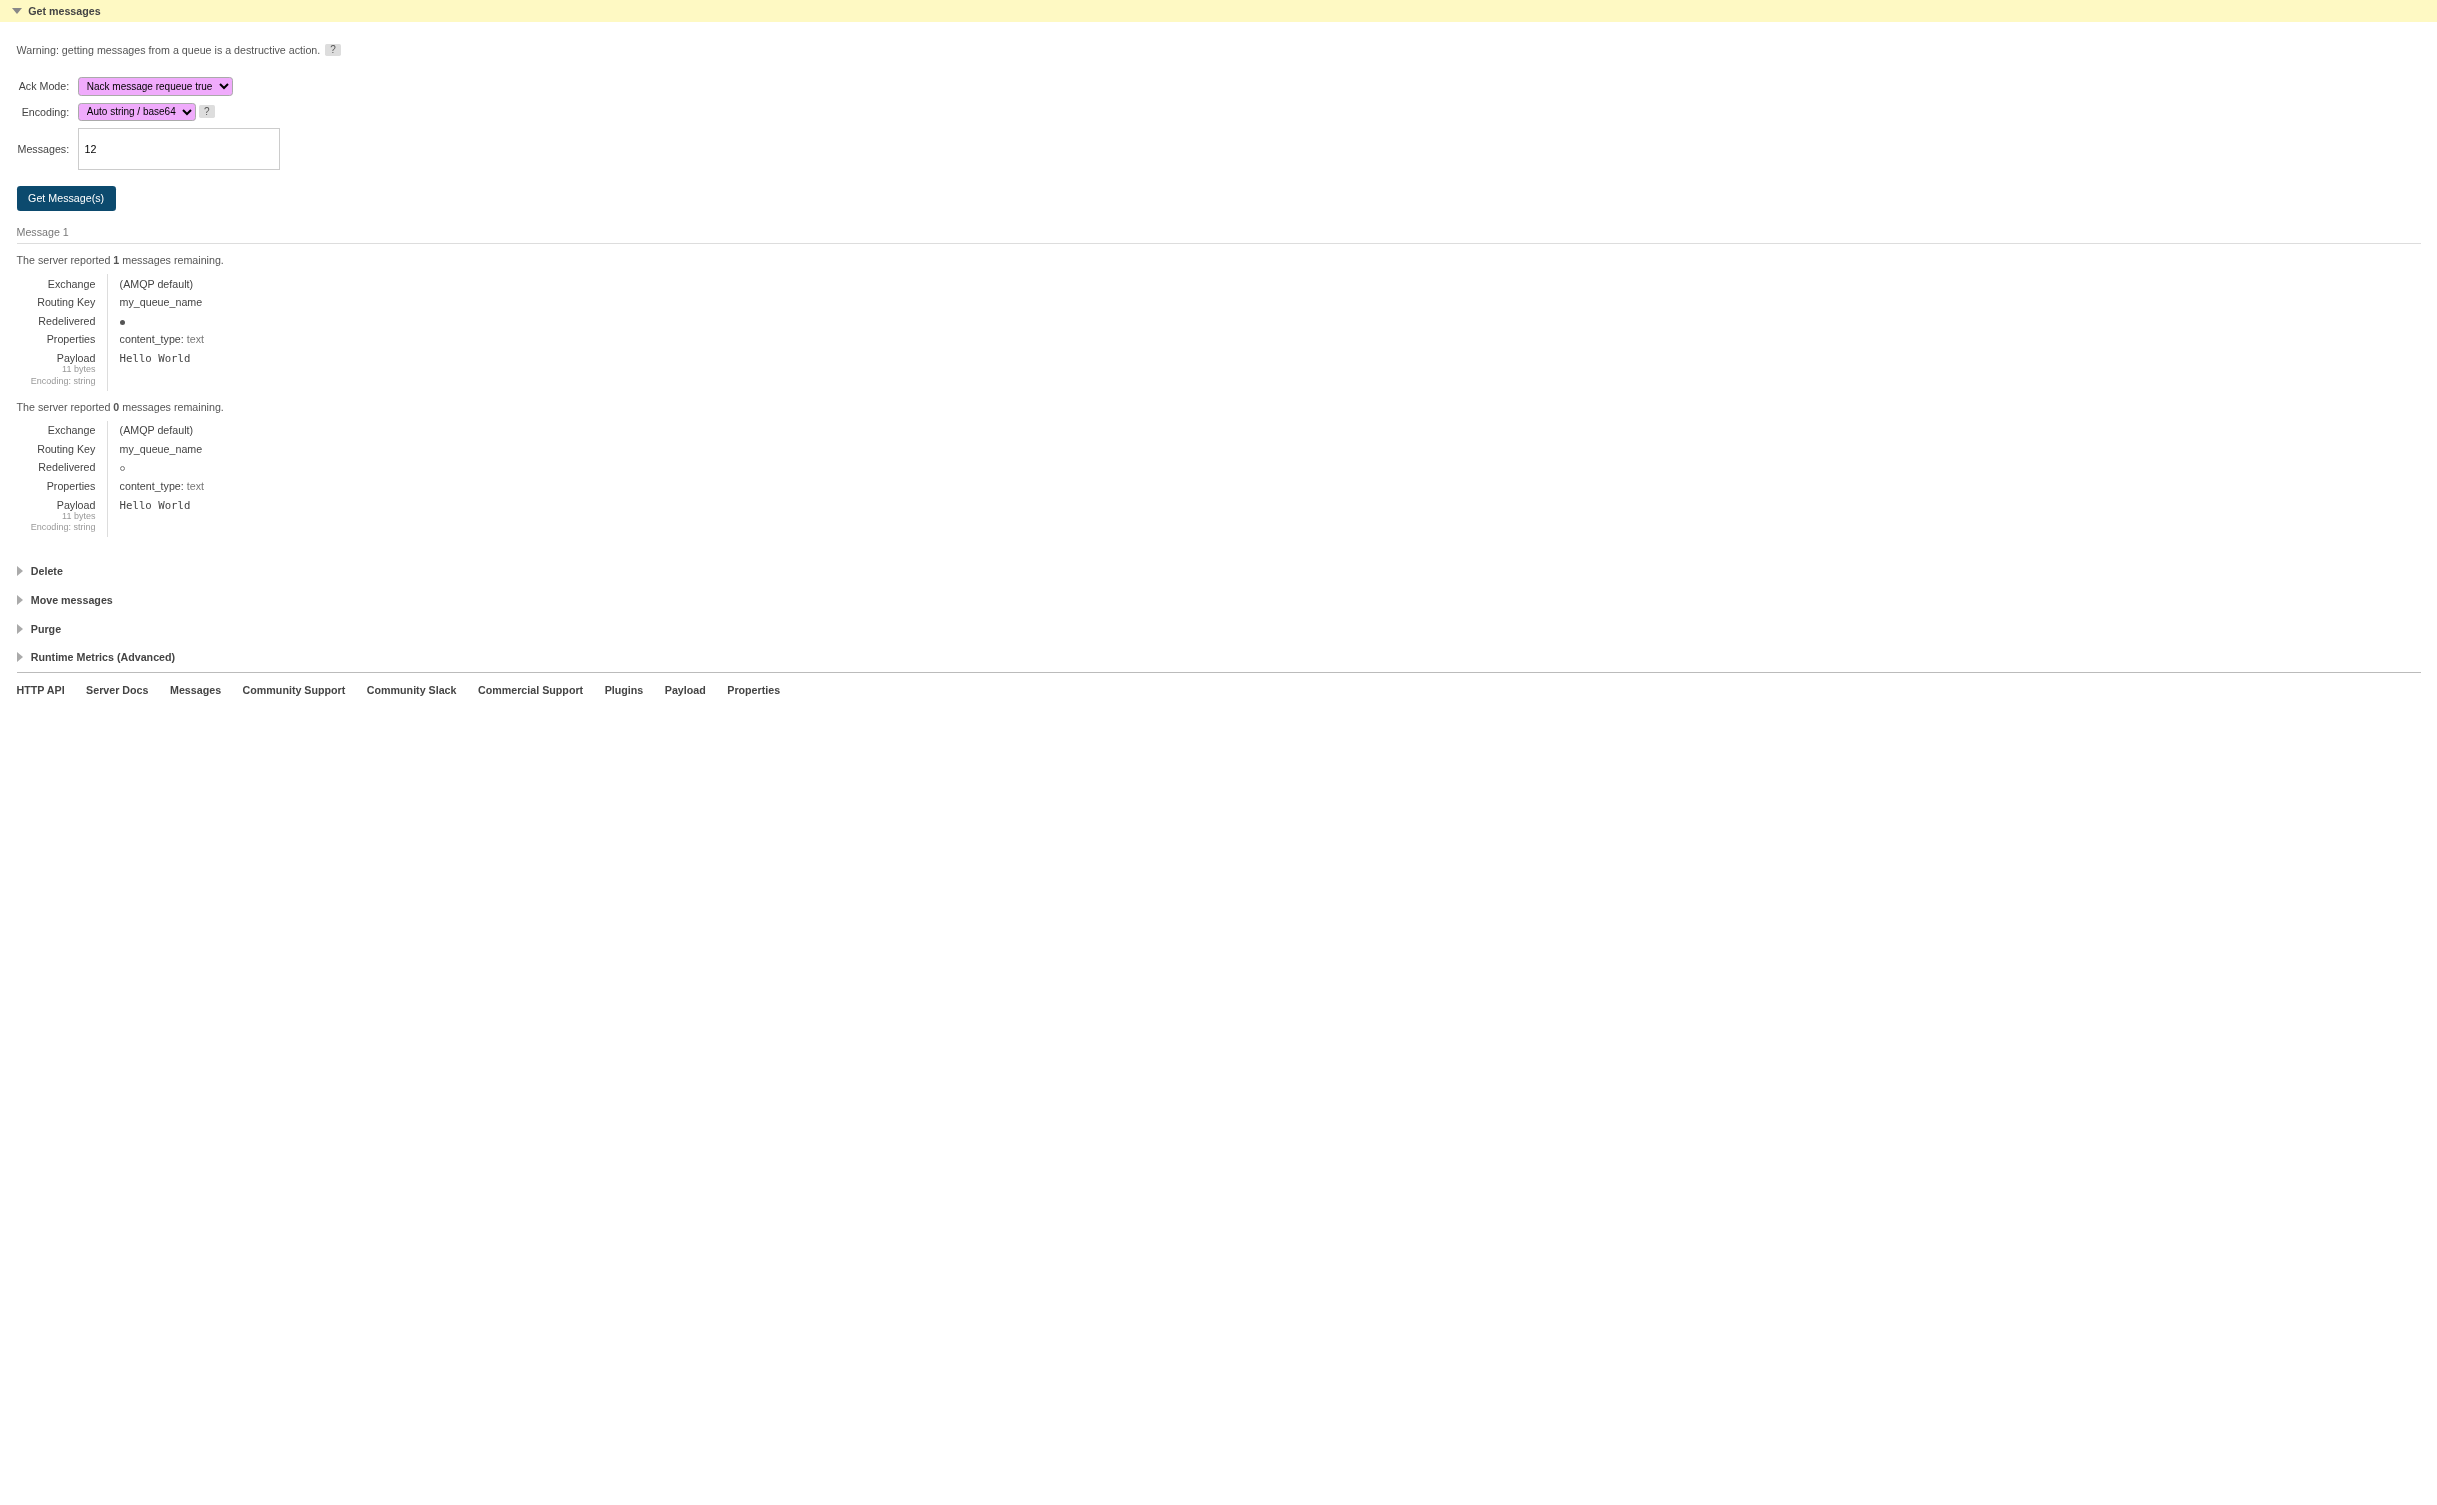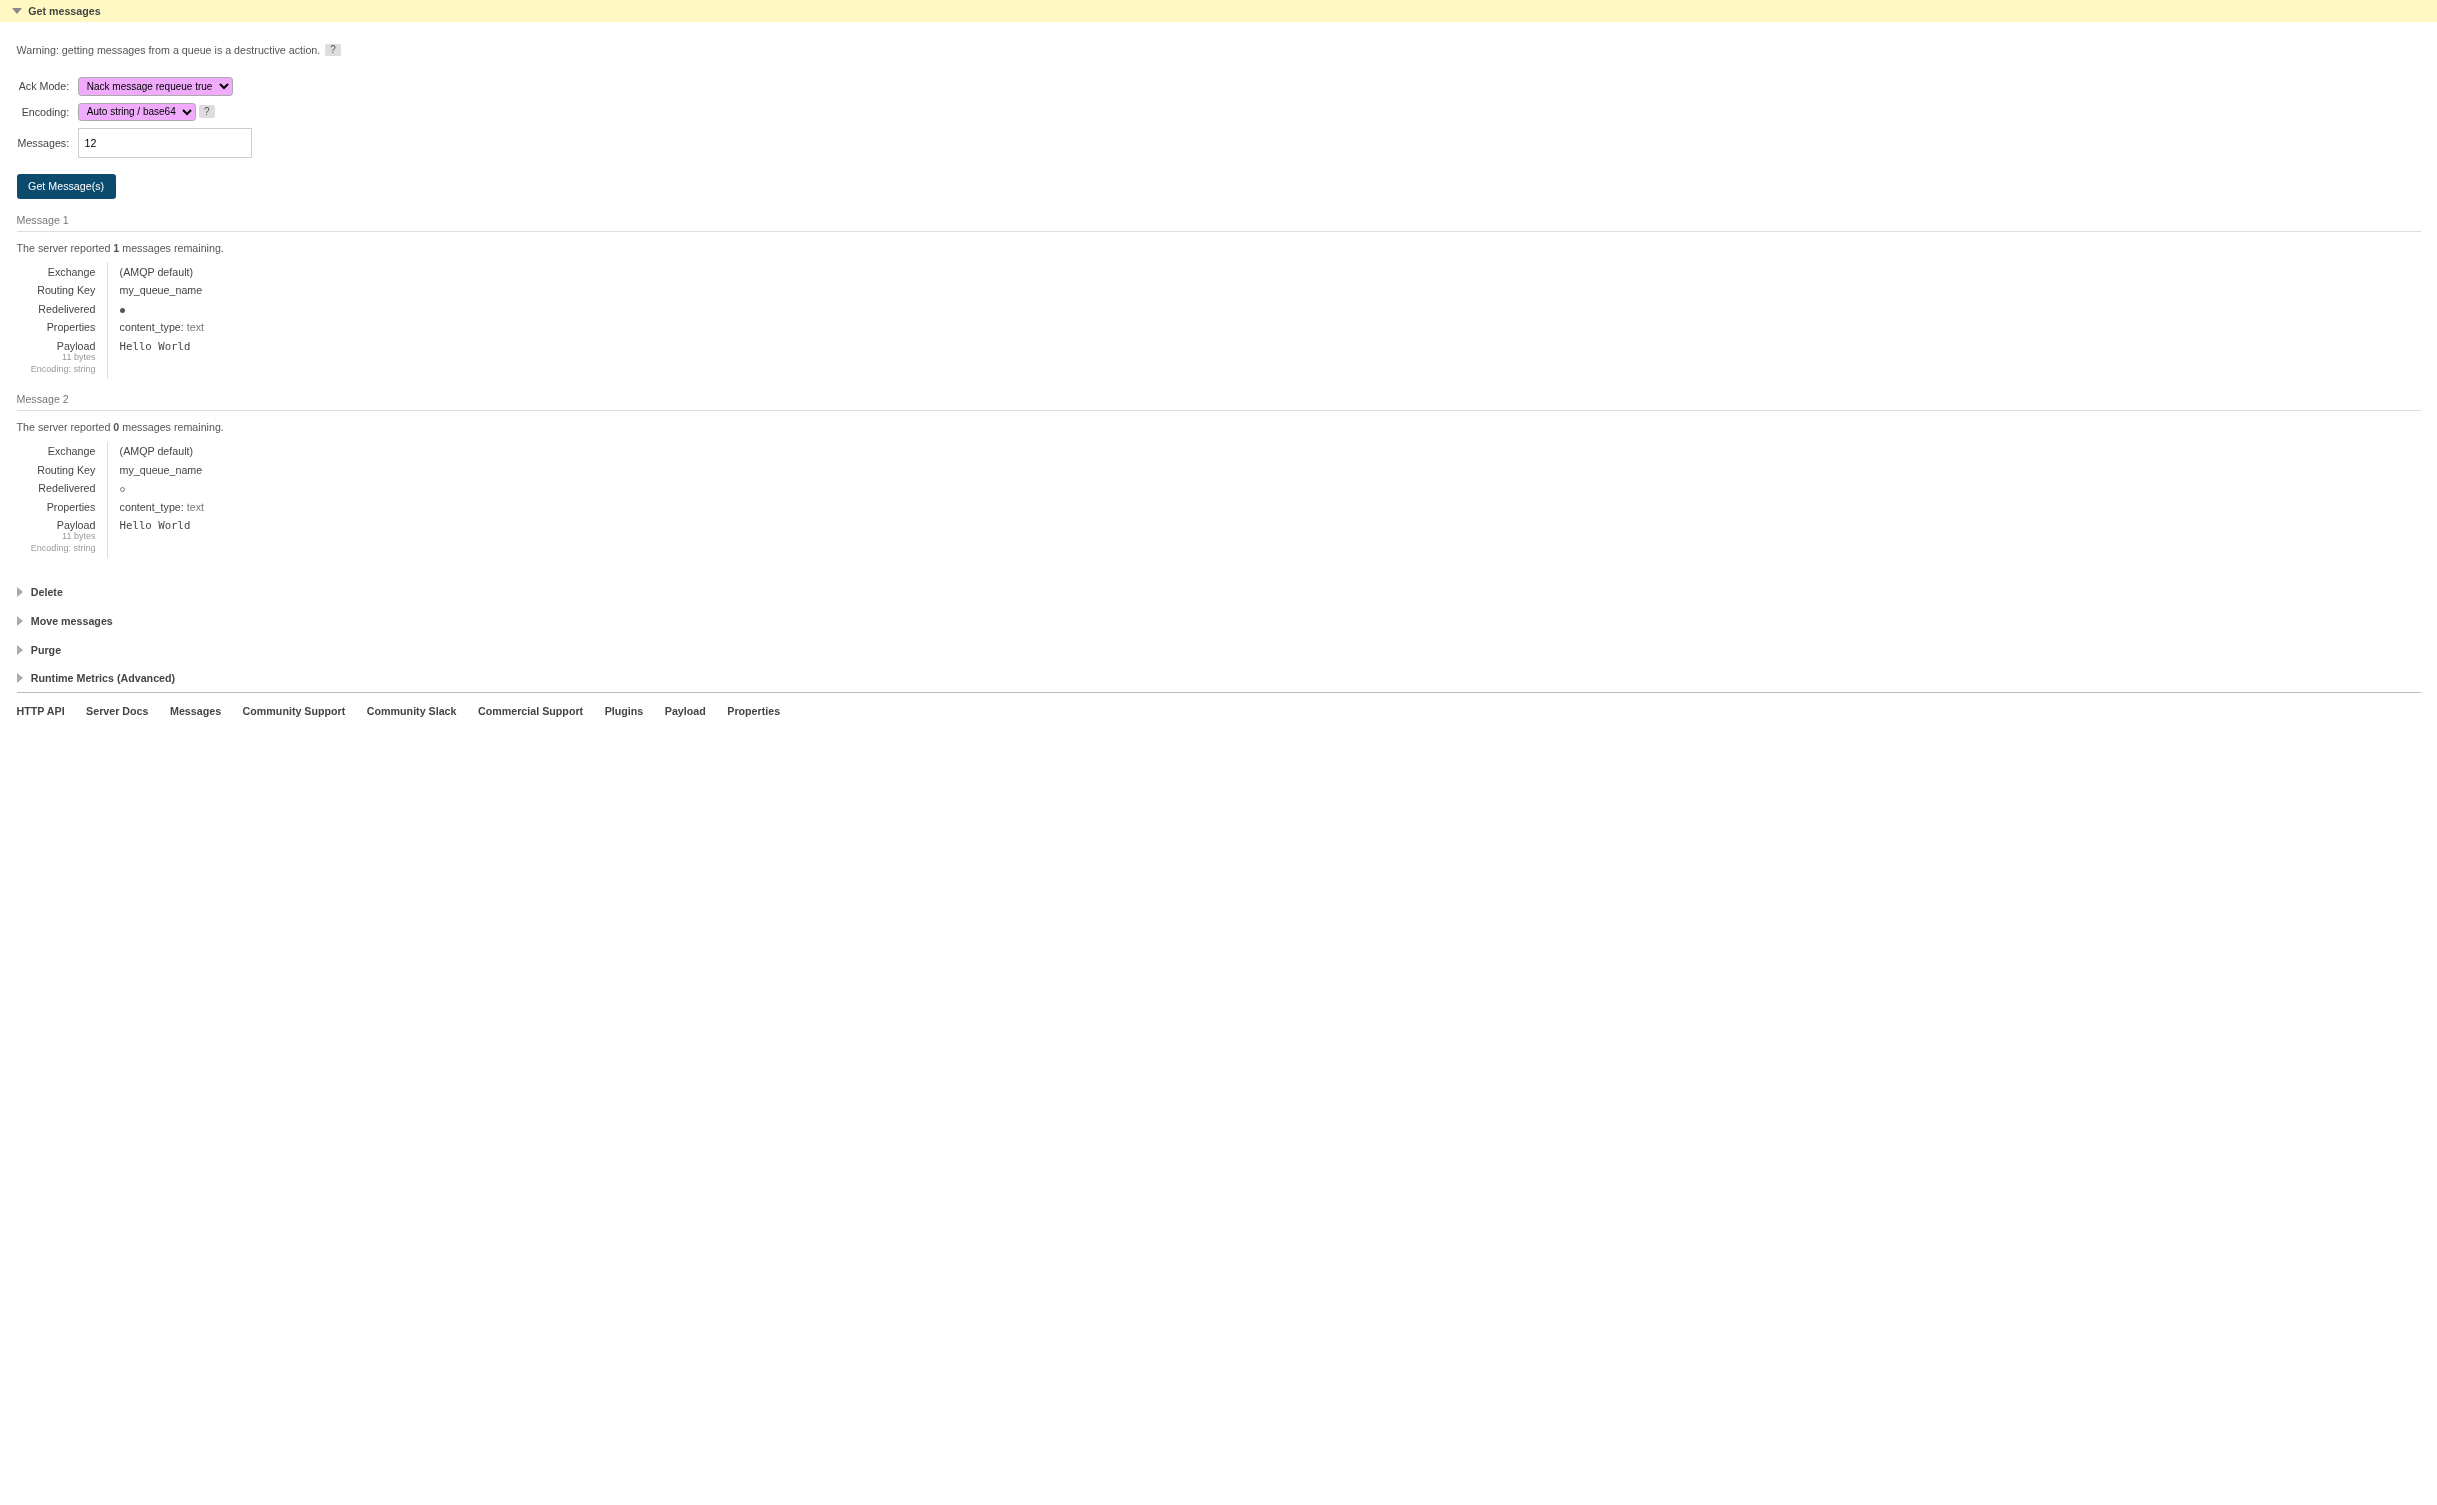--- a/index.html
+++ b/index.html
@@ -71,22 +71,22 @@
     select {
       font-size: 10px;
       border: 0.8px solid #aaa;
       border-radius: 3.3px;
       padding: 1.7px 3.3px;
       background: #f0abfc;
     }
     input[type="text"] {
       font-size: 10.7px;
       border: 0.8px solid #ccc;
-      padding: 8px 5px;
-      width: 174px;
+      padding: 14px 5px;
+      width: 202px;
     }
     .btn-primary {
       background: #0c4a6e;
       color: #fff;
       border: none;
       padding: 6.6px 11.6px;
       font-size: 10.7px;
       border-radius: 3.3px;
       cursor: pointer;
       margin-top: 3.3px;
@@ -238,21 +238,20 @@
             <div class="msg-label">Properties</div>
             <div class="msg-value"><span class="prop-key">content_type:</span> <span class="prop-val">text</span></div>
           </div>
           <div class="msg-row">
             <div class="msg-label">Payload<div class="msg-sublabel">11 bytes<br>Encoding: string</div></div>
             <div class="msg-value"><span class="mono">Hello World</span></div>
           </div>
         </div>
       </div>
       <div>
-        <div class="msg-header">Message 2</div>
         <div class="remaining">The server reported <b>0</b> messages remaining.</div>
         <div class="msg-props">
           <div class="msg-row">
             <div class="msg-label">Exchange</div>
             <div class="msg-value">(AMQP default)</div>
           </div>
           <div class="msg-row">
             <div class="msg-label">Routing Key</div>
             <div class="msg-value">my_queue_name</div>
           </div>

